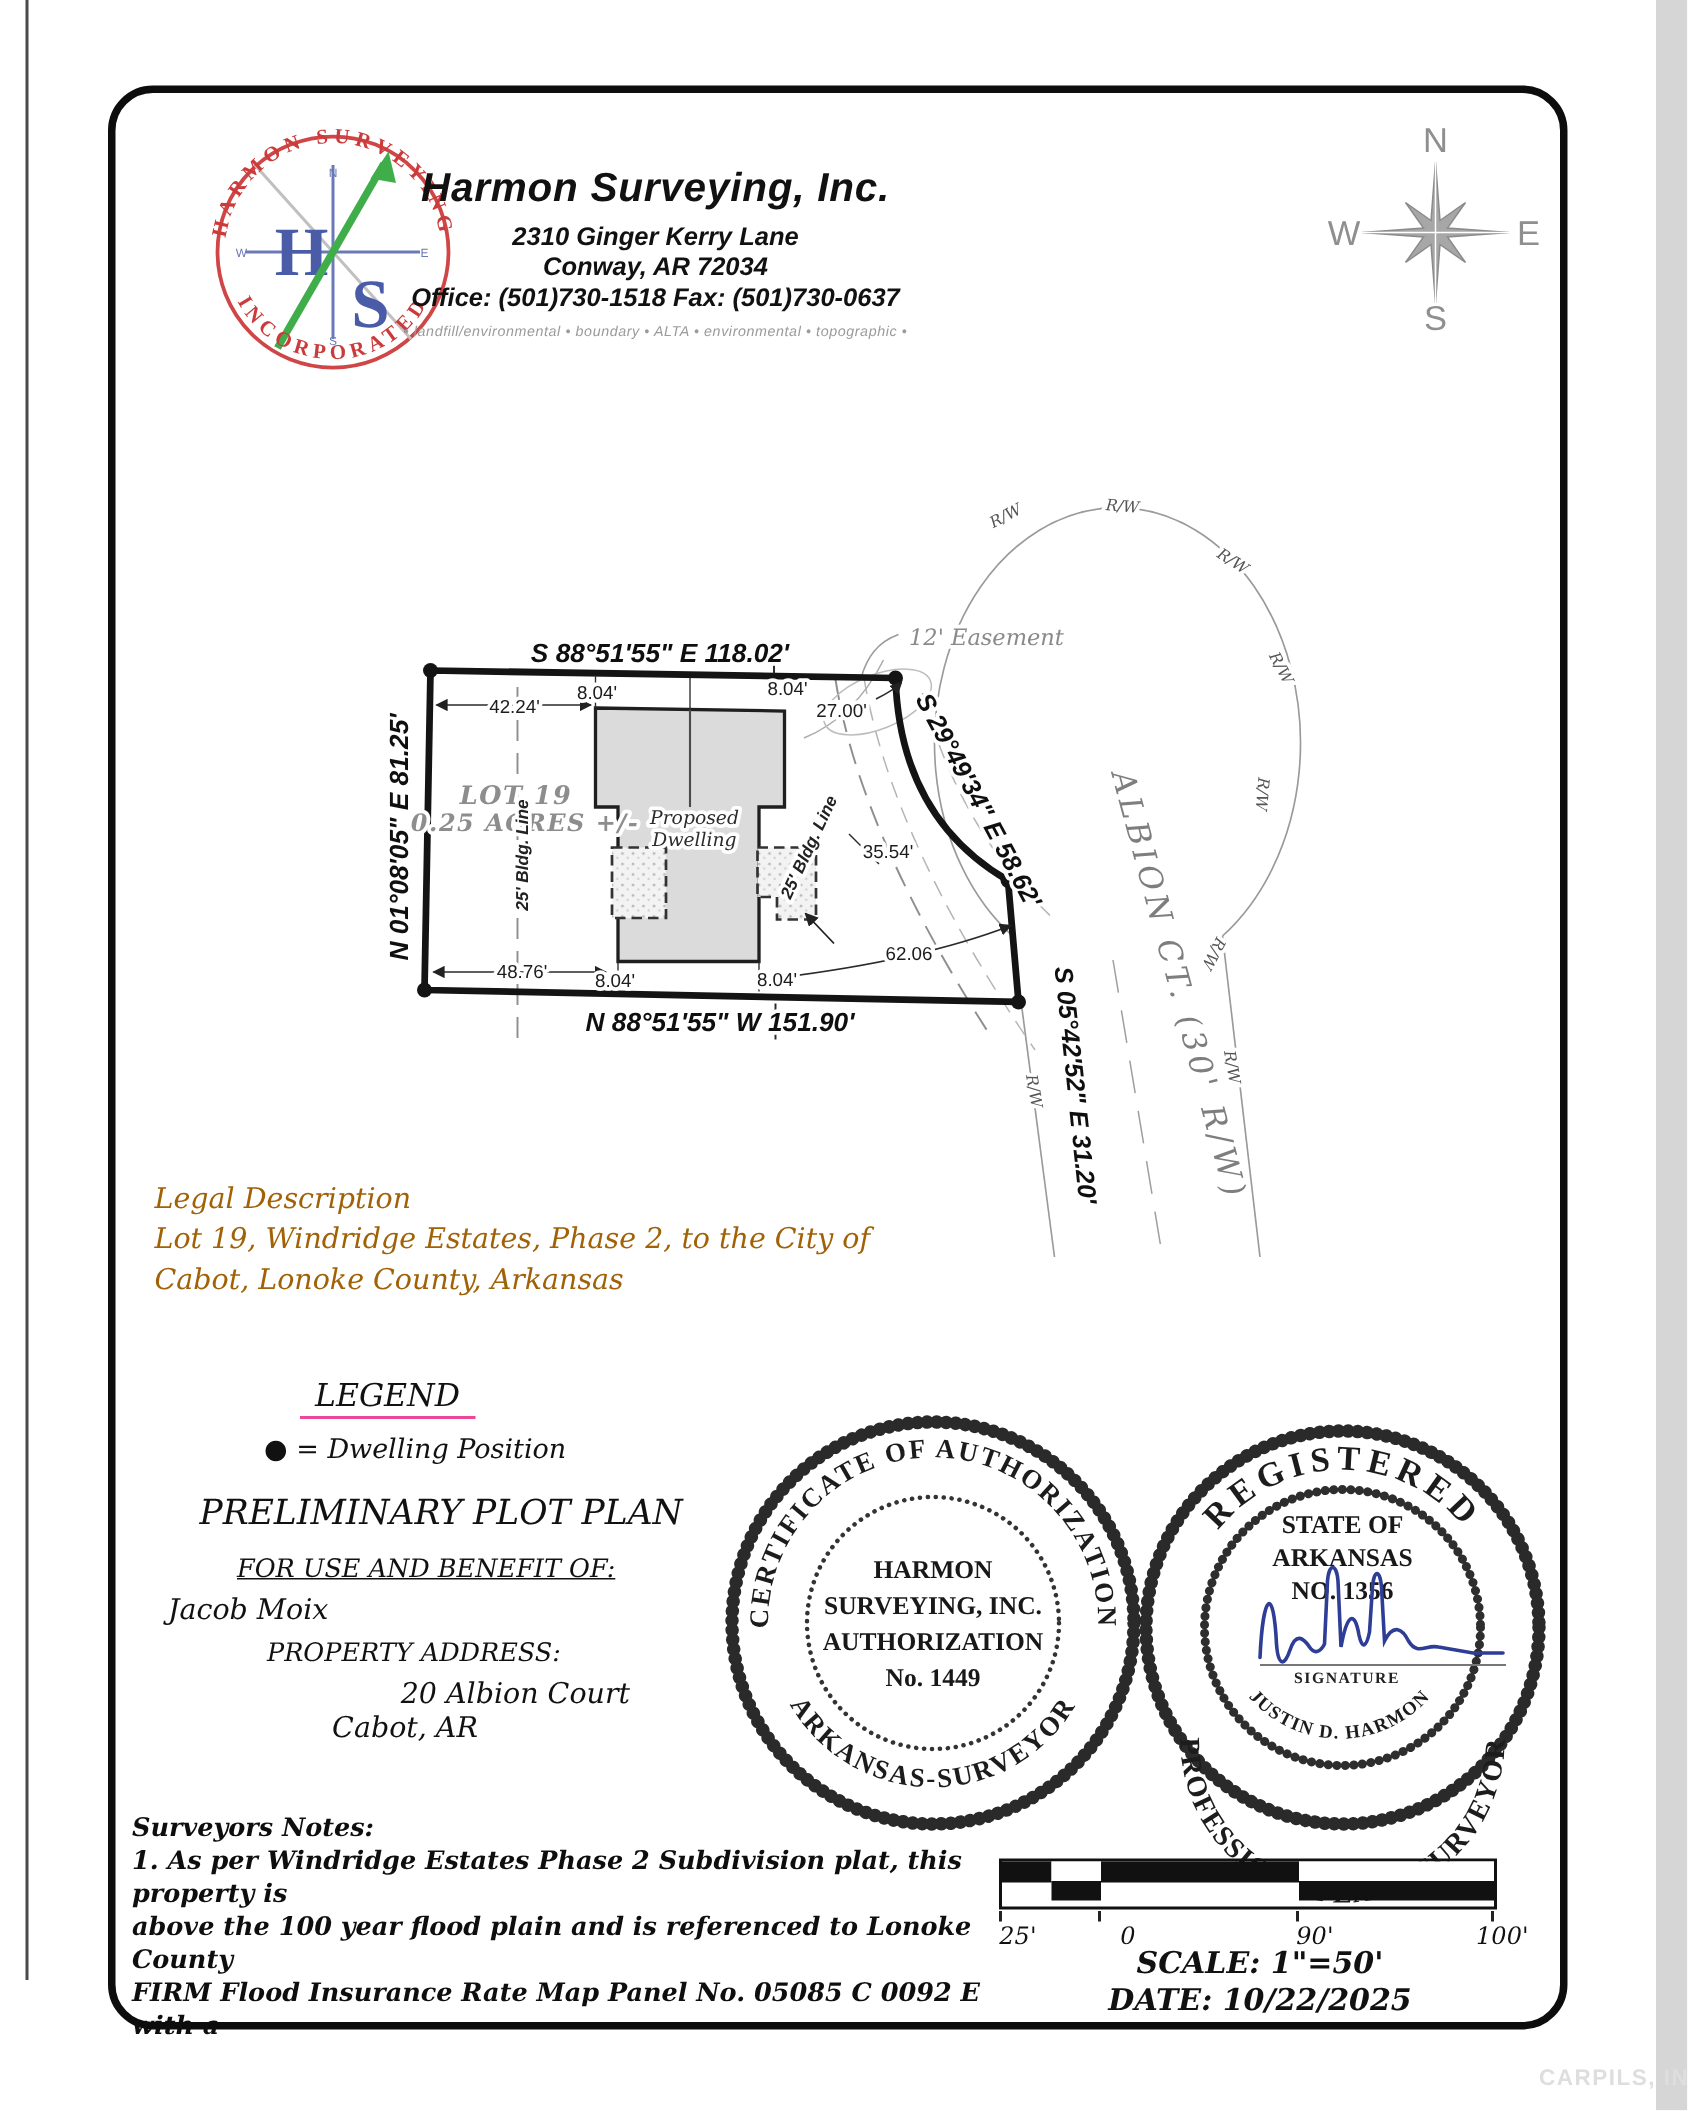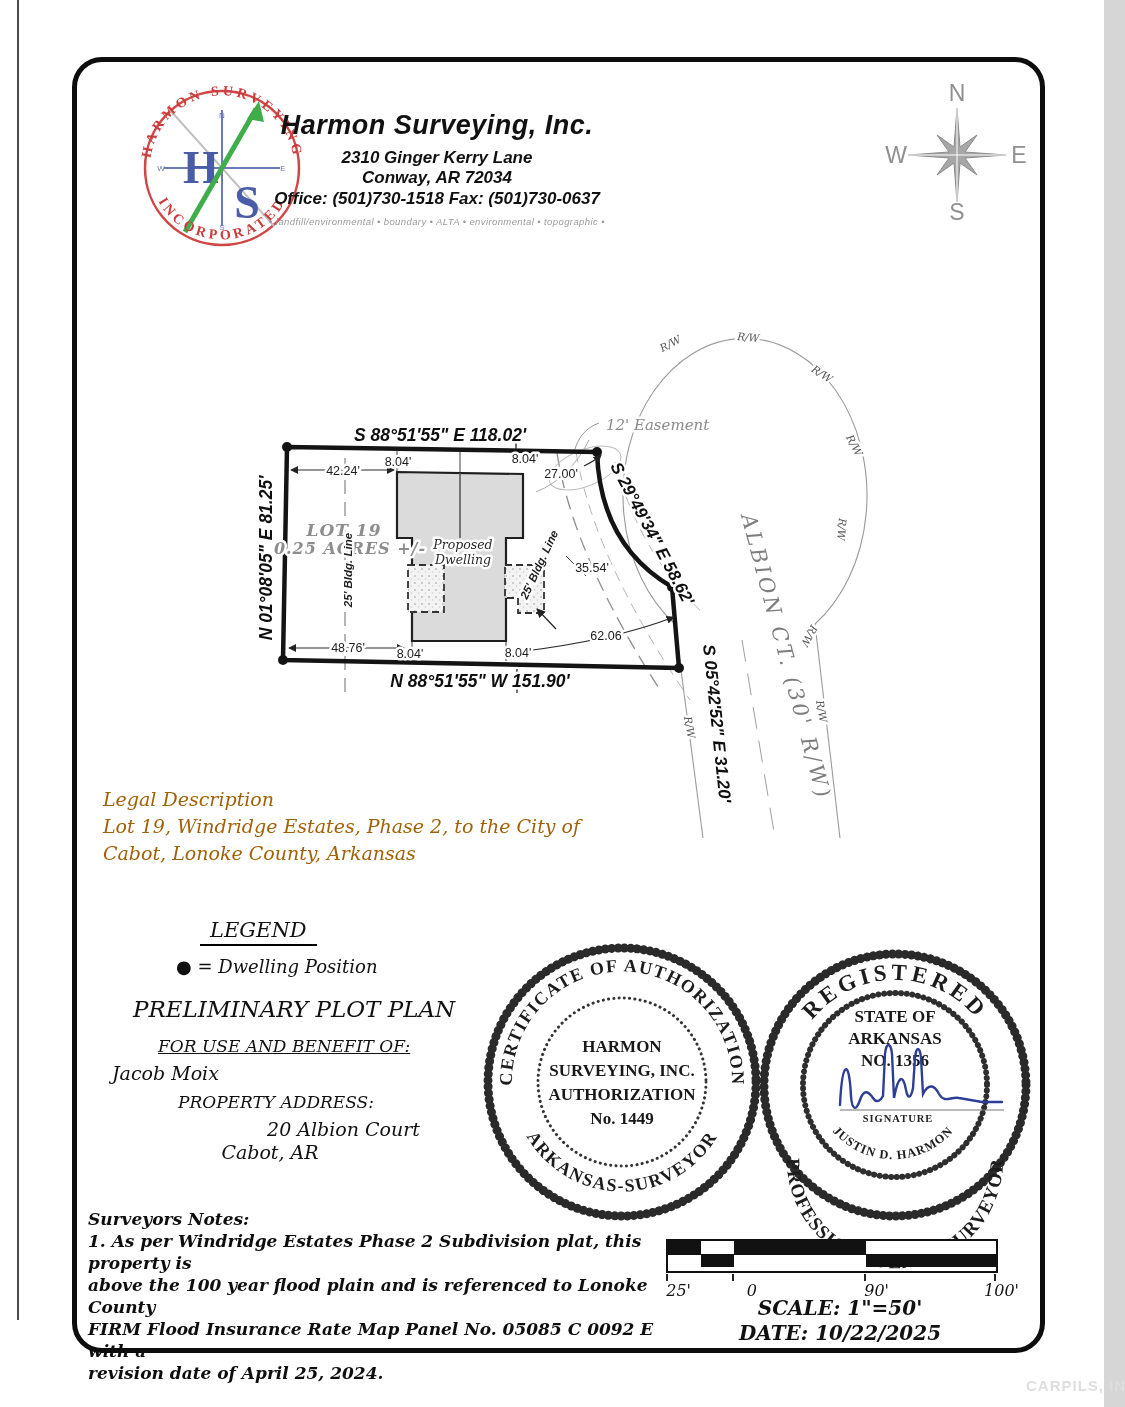--- a/index.html
+++ b/index.html
@@ -11,21 +11,21 @@
   .right-strip{left:1104px;top:0;width:21px;height:1407px;background:#d6d6d6;}
   .hdr{font-weight:bold;font-style:italic;text-align:center;}
   .company{left:252px;top:110px;width:370px;font-size:27px;letter-spacing:.5px;}
   .addr1{left:252px;top:148px;width:370px;font-size:17px;}
   .addr2{left:252px;top:168px;width:370px;font-size:17px;}
   .phones{left:222px;top:189px;width:430px;font-size:17px;}
   .services{left:222px;top:216px;width:430px;font-size:9.5px;color:#9a9a9a;
             font-style:italic;text-align:center;letter-spacing:.4px;}
   .hand{font-family:"DejaVu Serif",serif;font-style:italic;}
   .legal{left:103px;top:786px;width:520px;font-size:19px;line-height:27px;color:#a16207;}
-  .legend-title{left:200px;top:918px;font-size:21px;border-bottom:2px solid #000000;padding:0 10px 2px 10px;}
+  .legend-title{left:200px;top:918px;font-size:21px;border-bottom:2px solid #ec4899;padding:0 10px 2px 10px;}
   .legend-item{left:176px;top:956px;font-size:18px;}
   .plan-title{left:133px;top:996px;font-size:23px;}
   .benefit{left:158px;top:1036px;font-size:17px;text-decoration:underline;}
   .client{left:112px;top:1062px;width:300px;text-align:left;font-size:19px;}
   .addr-label{left:178px;top:1092px;font-size:17px;}
   .paddr1{left:120px;top:1118px;width:300px;text-align:right;font-size:19px;}
   .paddr2{left:120px;top:1141px;width:300px;text-align:center;font-size:19px;}
   .notes{left:88px;top:1208px;width:575px;font-size:17px;line-height:22px;font-weight:bold;color:#0e0e0e;}
   .bar{left:666px;top:1239px;width:328px;height:30px;border:2px solid #111;}
   .cell{position:absolute;}
@@ -254,21 +254,20 @@
   <div class="abs hand client">Jacob Moix</div>
   <div class="abs hand addr-label">PROPERTY ADDRESS:</div>
   <div class="abs hand paddr1">20 Albion Court</div>
   <div class="abs hand paddr2">Cabot, AR</div>
 
   <div class="abs hand notes">
     <div>Surveyors Notes:</div>
     <div>1. As per Windridge Estates Phase 2 Subdivision plat, this property is</div>
     <div>above the 100 year flood plain and is referenced to Lonoke County</div>
     <div>FIRM Flood Insurance Rate Map Panel No. 05085 C 0092 E with a</div>
-    <div>revision date of April 25, 2024.</div>
   </div>
 
   <div class="abs bar">
     <div class="cell" style="left:0;top:0;width:33px;height:13px;background:#111;"></div>
     <div class="cell" style="left:33px;top:0;width:33px;height:13px;background:#fff;"></div>
     <div class="cell" style="left:66px;top:0;width:132px;height:13px;background:#111;"></div>
     <div class="cell" style="left:198px;top:0;width:130px;height:13px;background:#fff;"></div>
     <div class="cell" style="left:0;top:13px;width:33px;height:13px;background:#fff;border-top:1px solid #111;"></div>
     <div class="cell" style="left:33px;top:13px;width:33px;height:13px;background:#111;"></div>
     <div class="cell" style="left:66px;top:13px;width:132px;height:13px;background:#fff;border-top:1px solid #111;"></div>

